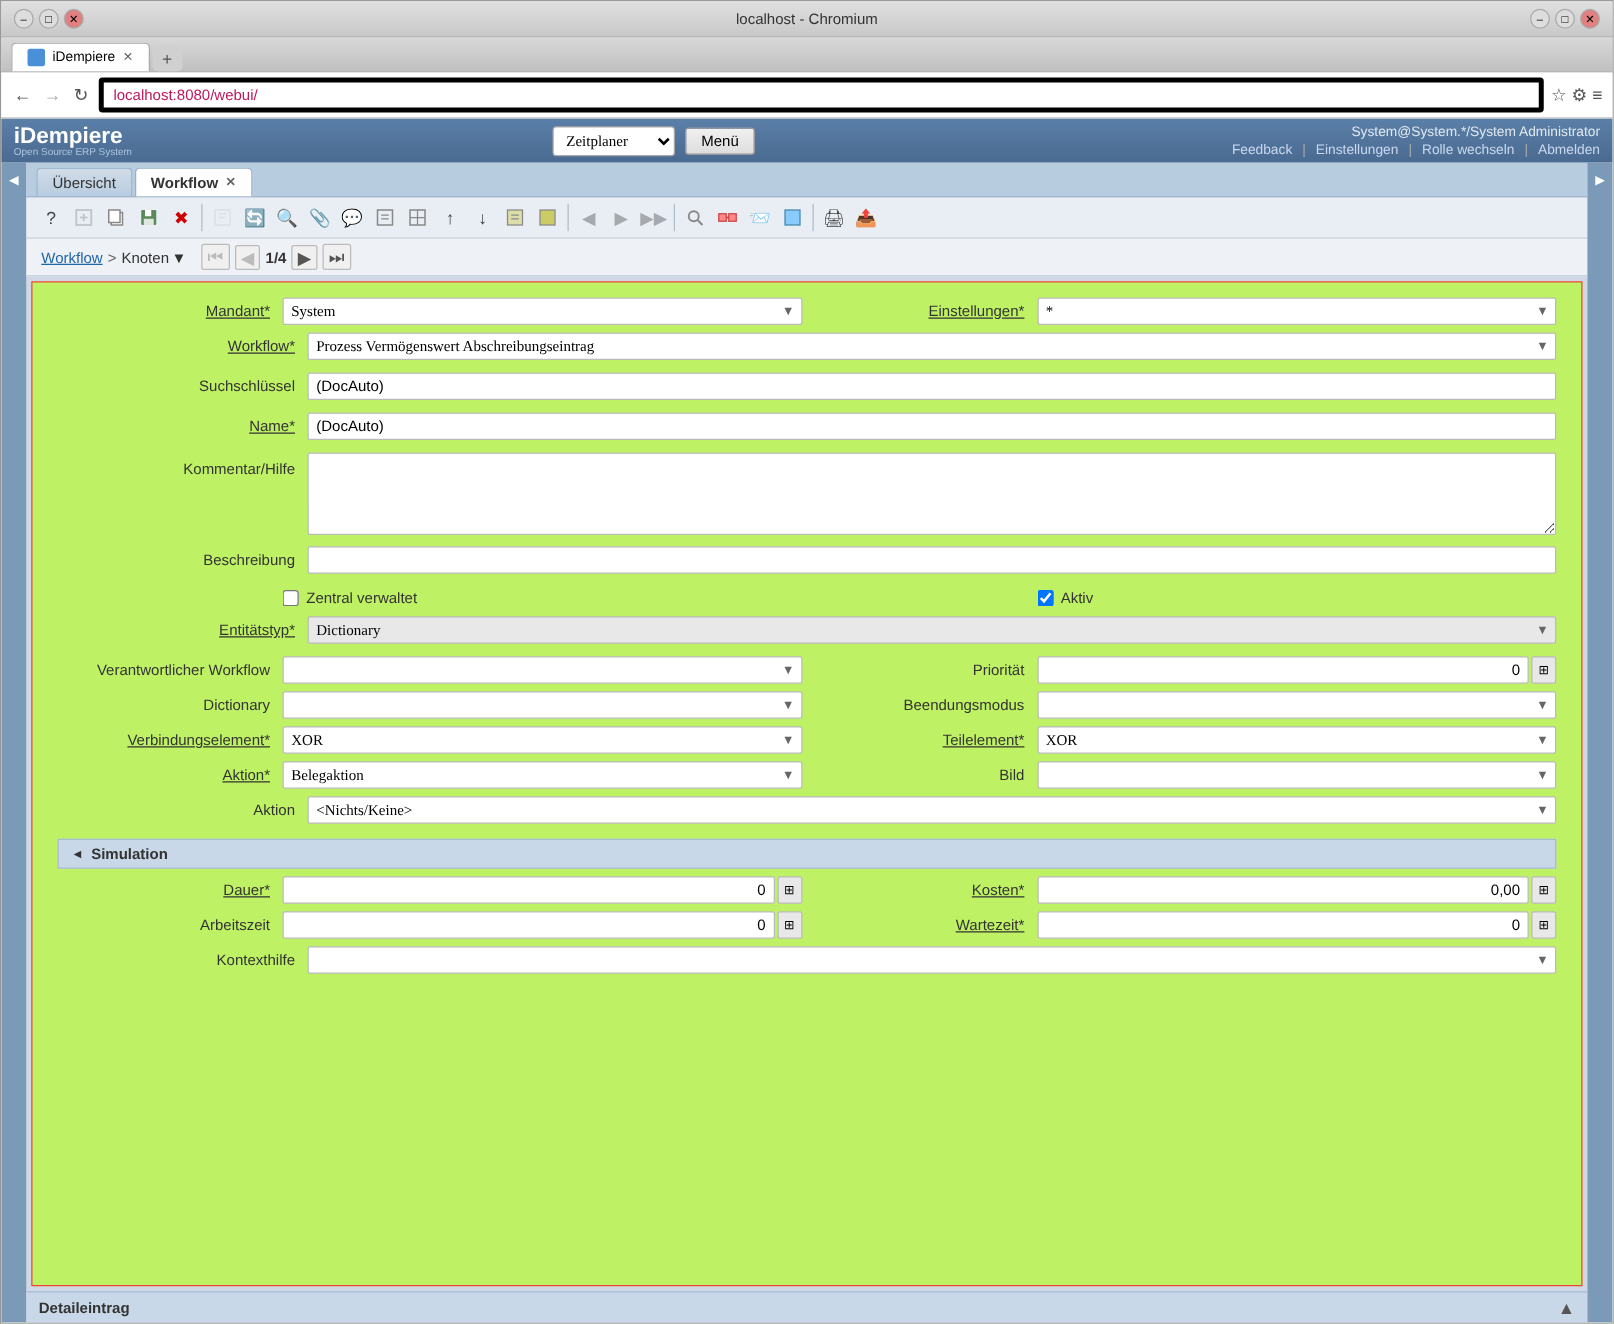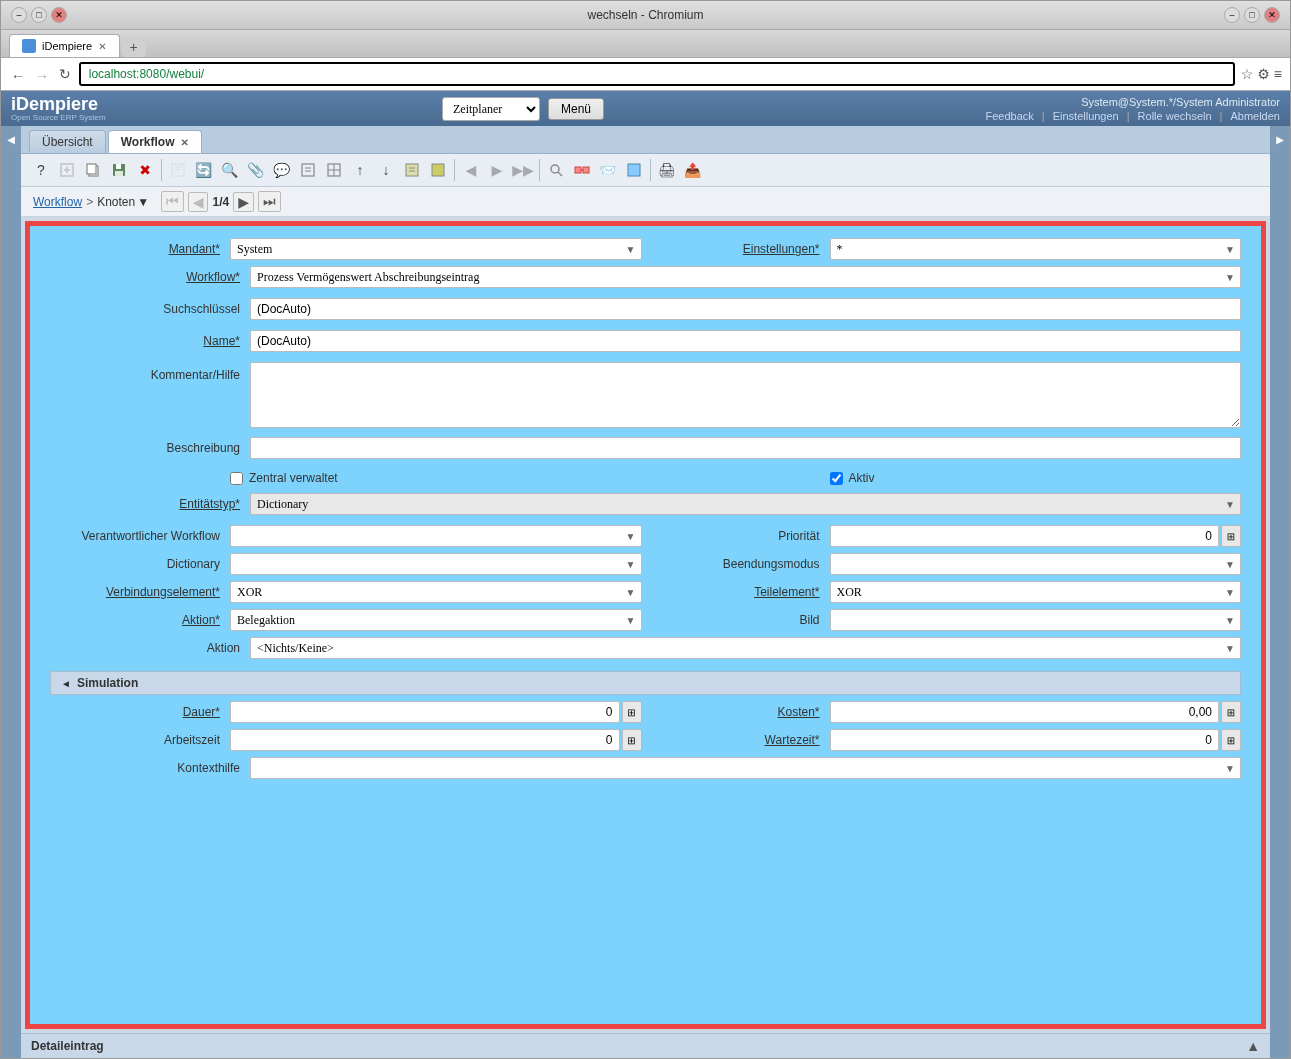--- a/index.html
+++ b/index.html
@@ -14,21 +14,21 @@
 
     .browser-tabs { background: linear-gradient(to bottom, #d8d8d8, #c0c0c0); padding: 4px 8px 0; display: flex; align-items: flex-end; gap: 2px; border-bottom: 1px solid #aaa; }
     .browser-tab { background: linear-gradient(to bottom, #f0f0f0, #e0e0e0); border: 1px solid #aaa; border-bottom: none; border-radius: 4px 4px 0 0; padding: 4px 12px; font-size: 11px; display: flex; align-items: center; gap: 6px; cursor: pointer; }
     .browser-tab.active { background: white; }
     .browser-tab-icon { width: 14px; height: 14px; background: #4a90d9; border-radius: 2px; }
     .browser-tab-close { font-size: 10px; color: #666; cursor: pointer; }
     .browser-tab-new { background: #d0d0d0; border-radius: 4px; padding: 2px 8px; font-size: 14px; cursor: pointer; color: #555; }
 
     .browser-addressbar { background: white; padding: 4px 8px; display: flex; align-items: center; gap: 6px; border-bottom: 1px solid #aaa; }
     .nav-btn { background: none; border: none; font-size: 14px; color: #555; cursor: pointer; padding: 2px; }
-    .address-box { flex: 1; border: 2px solid #000000; border-radius: 3px; padding: 3px 8px; font-size: 12px; color: #15803d; background: white; }
+    .address-box { flex: 1; border: 4px solid #000000; border-radius: 3px; padding: 3px 8px; font-size: 12px; color: #be185d; background: white; }
     .addressbar-icons { display: flex; gap: 4px; align-items: center; }
     .addr-icon { font-size: 14px; color: #555; cursor: pointer; }
 
     
     .app-content { flex: 1; background: #d0d8e8; display: flex; flex-direction: column; overflow: hidden; }
 
     
     .idempiere-header { background: linear-gradient(to bottom, #5a7fa8, #4a6a90); padding: 4px 10px; display: flex; align-items: center; justify-content: space-between; }
     .idempiere-logo { display: flex; flex-direction: column; }
     .idempiere-logo-title { font-size: 18px; font-weight: bold; color: white; line-height: 1; }
@@ -65,21 +65,21 @@
     .breadcrumb-bar { padding: 4px 12px; background: #eef2f6; border-bottom: 1px solid #c8d4e0; display: flex; align-items: center; gap: 4px; }
     .breadcrumb-link { color: #2266aa; font-size: 12px; text-decoration: underline; cursor: pointer; }
     .breadcrumb-sep { color: #666; font-size: 12px; }
     .breadcrumb-current { font-size: 12px; color: #333; display: flex; align-items: center; gap: 2px; cursor: pointer; }
     .breadcrumb-nav { display: flex; align-items: center; gap: 4px; margin-left: 8px; }
     .nav-arrow { font-size: 14px; color: #555; cursor: pointer; border: 1px solid #bbb; padding: 1px 4px; border-radius: 2px; background: #f0f0f0; }
     .nav-arrow.disabled { color: #bbb; }
     .nav-page { font-size: 12px; color: #333; font-weight: bold; }
 
     
-    .form-container { flex: 1; overflow-y: auto; background: #7dd3fc; margin: 4px; border: 5px solid #ef4444; }
+    .form-container { flex: 1; overflow-y: auto; background: #bef264; margin: 4px; border: 1px solid #ef4444; }
     .form-inner { padding: 12px 20px; }
 
     .form-row { display: flex; align-items: flex-start; margin-bottom: 6px; min-height: 26px; }
     .form-label { width: 200px; text-align: right; padding-right: 10px; font-size: 12px; color: #333; padding-top: 4px; flex-shrink: 0; }
     .form-label.required { text-decoration: underline; }
     .form-control { flex: 1; }
     .form-input { width: 100%; padding: 3px 6px; font-size: 12px; border: 1px solid #bbb; border-radius: 2px; background: white; }
     .form-select-wrap { position: relative; display: flex; align-items: center; }
     .form-select { width: 100%; padding: 3px 24px 3px 6px; font-size: 12px; border: 1px solid #bbb; border-radius: 2px; background: white; appearance: none; cursor: pointer; }
     .form-select.gray-bg { background: #e8e8e8; }
@@ -121,21 +121,21 @@
 <body>
 
 <div class="browser-window">
 
   <div class="browser-titlebar">
     <div class="browser-controls">
       <div class="browser-btn">–</div>
       <div class="browser-btn">□</div>
       <div class="browser-btn" style="background:#e08080;">✕</div>
     </div>
-    <div class="browser-title">wechseln - Chromium</div>
+    <div class="browser-title">localhost - Chromium</div>
     <div class="browser-controls">
       <div class="browser-btn">–</div>
       <div class="browser-btn">□</div>
       <div class="browser-btn" style="background:#e08080;">✕</div>
     </div>
   </div>
 
   <div class="browser-tabs">
     <div class="browser-tab active">
       <div class="browser-tab-icon"></div>

